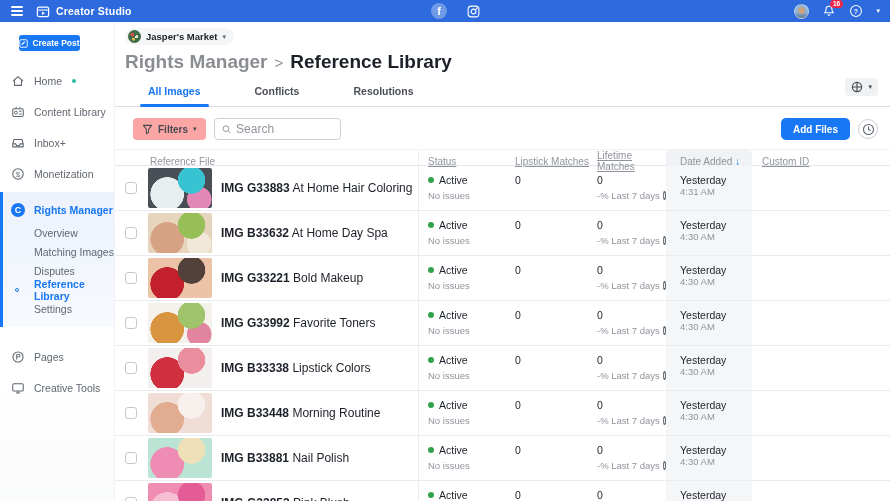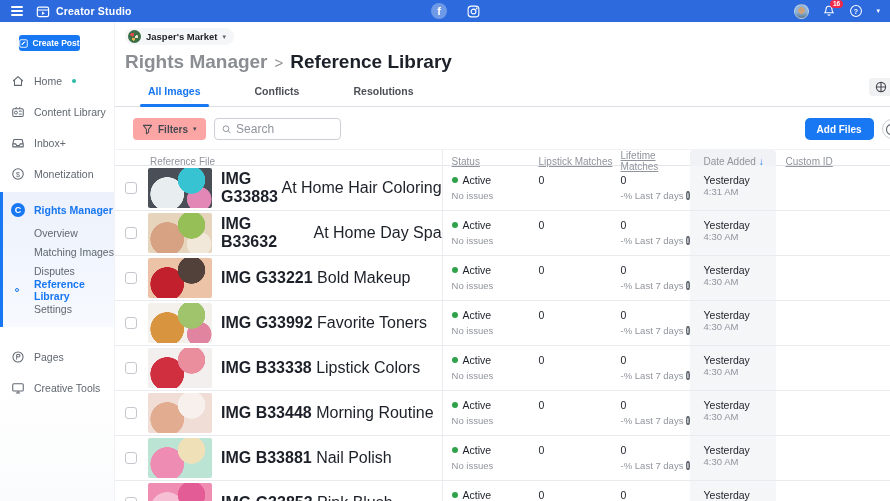--- a/index.html
+++ b/index.html
@@ -78,21 +78,21 @@
   .th { padding-left:3px;text-decoration:underline; }
   .th-status { padding-left:9px; }
   .th-date { padding:0 0 0 14px; background:#f0f2f5; border-radius:4px 4px 0 0; align-self:stretch; display:flex; align-items:center; gap:3px; cursor:pointer; }
   .sort-arrow { color:#1877f2; font-size:10px; font-weight:700; }
   .th-custom { padding-left:10px; }
   .trow { height:45px; border-bottom:1px solid #e9ebee; cursor:pointer; }
   .cell-check { display:flex; align-items:center; padding-left:10px; }
   .cb { width:12px; height:12px; border:1px solid #c4c8cd; border-radius:3px; background:#fff; cursor:pointer; }
   .cell-thumb { display:flex; align-items:center; }
   .thumb { width:64px; height:40px; border-radius:2px; }
-  .cell-name { display:flex; align-items:center; font-size:16px; border-right:1px solid #ebedf0; }
+  .cell-name { display:flex; align-items:center; font-size:12px; border-right:1px solid #ebedf0; }
   .row-id { font-weight:700; }
   .row-title { font-weight:400; white-space:pre; }
   .cell-status { padding:8px 0 0 9px; }
   .status-line { display:flex; align-items:center; gap:5px; font-size:10.5px; }
   .green-dot { width:6px; height:6px; border-radius:50%; background:#31a24c; }
   .subnote { margin-top:4px; font-size:9.5px; color:#90949c; white-space:nowrap; display:flex; align-items:center; gap:3px; }
   .cell-val { padding:8px 0 0 3px; font-size:10.5px; }
   .info-i { display:inline-flex; width:9px; height:9px; border-radius:50%; background:#606770; color:#fff; font-size:6.5px; font-weight:700; align-items:center; justify-content:center; font-style:normal; }
   .cell-date { padding:8px 0 0 14px; background:#f5f6f8; font-size:10.5px; }
   .date-time { font-size:9.5px; color:#90949c; }

